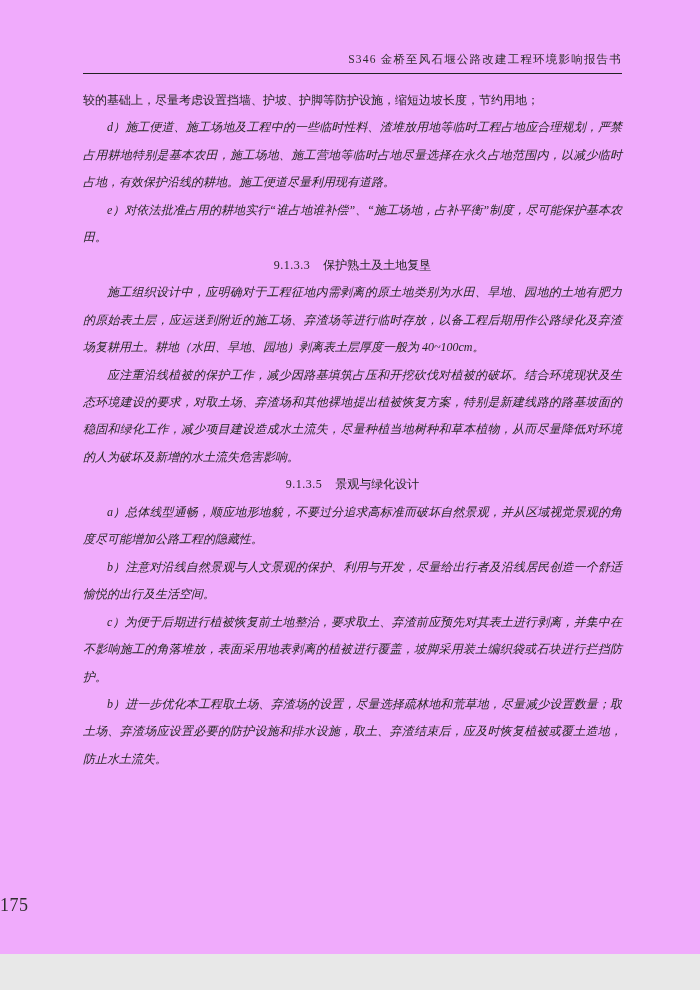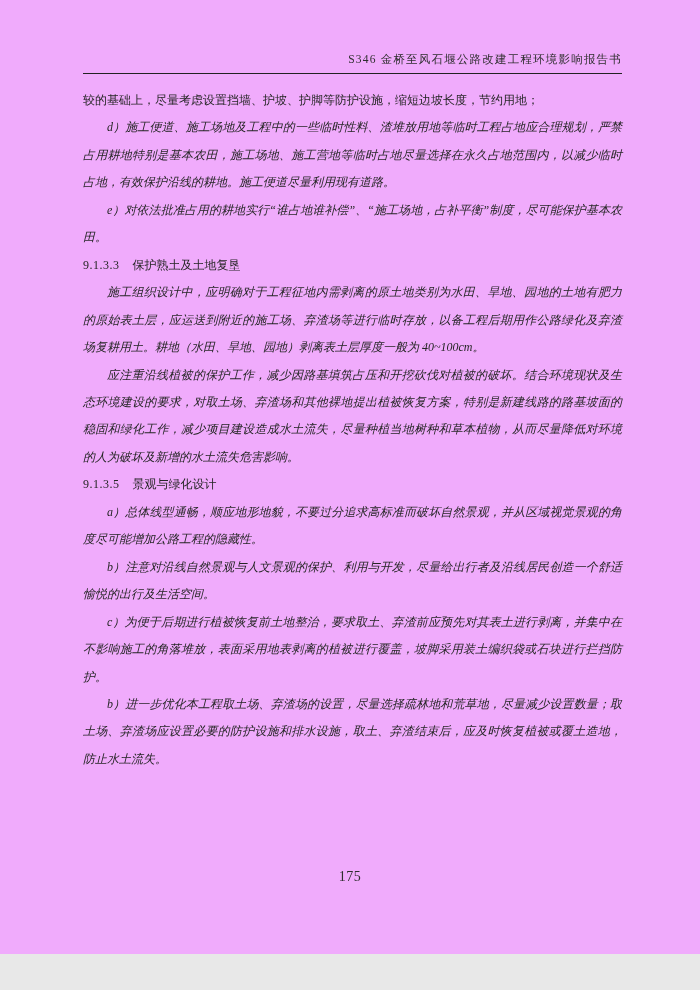--- a/index.html
+++ b/index.html
@@ -42,33 +42,32 @@
   }
   .doc-body p {
     margin: 0;
     padding: 0;
   }
   .para.indent {
     text-indent: 2em;
     font-style: italic;
   }
   .heading {
-    text-align: left;
+    text-align: center;
   }
   .heading .hnum {
     margin-right: 13px;
     letter-spacing: 0.5px;
   }
   .page-number {
     position: absolute;
-    bottom: 69px;
+    bottom: 38px;
     left: 0;
     right: 0;
-    text-align: center;
-    font-size: 14px;
+    font-size: 18px;
     color: #2e2e2e;
     letter-spacing: 0.5px;
   }
 </style>
 </head>
 <body>
 
 <div class="page">
 
   <div class="running-header">

